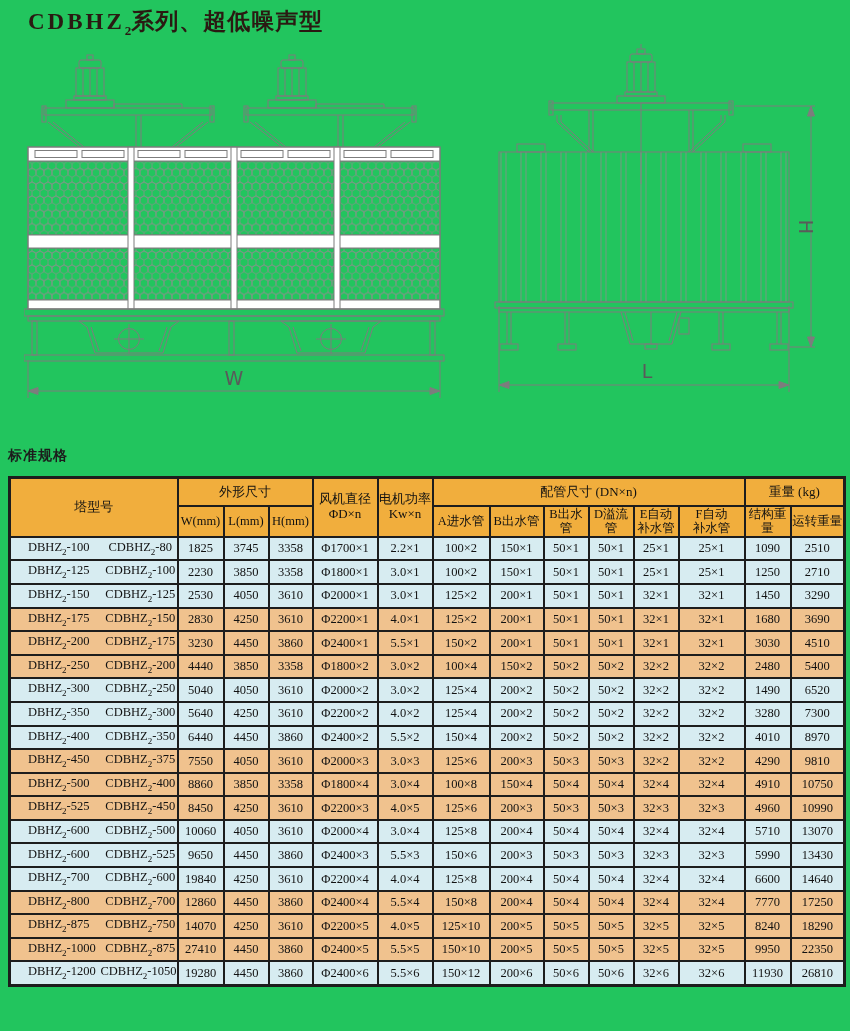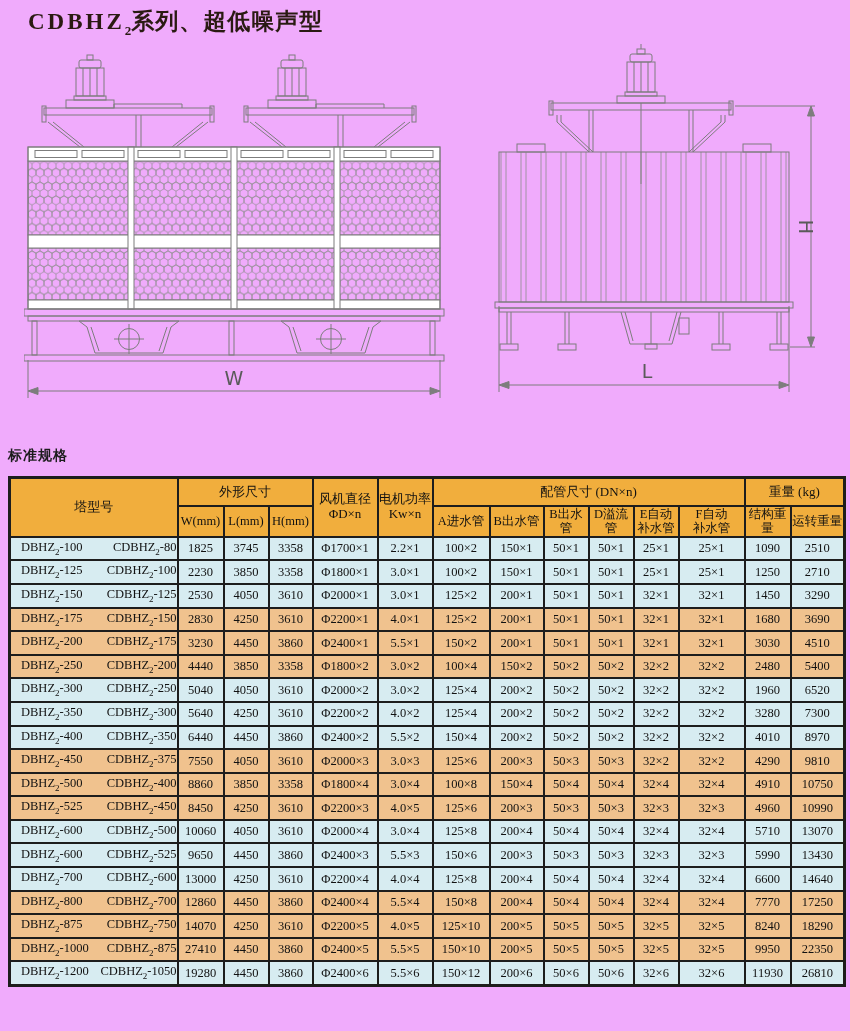--- a/index.html
+++ b/index.html
@@ -1,16 +1,16 @@
 <!DOCTYPE html>
 <html><head>
 <meta charset="utf-8">
 <style>
   html,body{margin:0;padding:0;background:#fff;}
-  .page{position:relative;width:850px;height:1031px;background:#f0abfc;overflow:hidden;
+  .page{position:relative;width:850px;height:1031px;background:#22c55e;overflow:hidden;
         font-family:"Liberation Serif","DejaVu Serif",serif;color:#111;}
   .title{position:absolute;left:28px;top:6px;font-size:23px;font-weight:bold;color:#2a1a12;
          font-family:"Liberation Serif","DejaVu Serif",serif;letter-spacing:1px;}
   .title .lat{letter-spacing:3px;}
   .title sub{font-size:13px;letter-spacing:0;}
   .section-label{position:absolute;left:8px;top:447px;font-size:14px;font-weight:bold;
          color:#1c1c1c;font-family:"Liberation Sans","DejaVu Sans",sans-serif;letter-spacing:1px;}
   .draw{position:absolute;}
   #front-view{left:24px;top:52px;}
   #side-view{left:489px;top:44px;}
@@ -18,22 +18,22 @@
          table-layout:fixed;border:3px solid #1d1d1d;text-align:center;}
   table.spec th,table.spec td{border:2px solid #1d1d1d;padding:0;overflow:hidden;}
   table.spec thead th{background:#f1ae3d;font-weight:normal;font-size:13px;line-height:1.15;}
   table.spec thead tr.r1 th{height:26px;}
   table.spec thead tr.r2 th{height:27px;font-size:12.5px;}
   table.spec tbody td{font-size:12.5px;height:21.6px;line-height:1;}
   tbody tr.blue td{background:#d7ecf1;}
   tbody tr.tan td{background:#f0c28e;}
   td.model{text-align:left;}
   td.model .mwrap{display:flex;align-items:center;}
-  td.model .m1{width:76px;padding-left:10px;white-space:nowrap;}
-  td.model .m2{flex:1;text-align:right;white-space:nowrap;}
+  td.model .m1{width:76px;padding-left:17px;white-space:nowrap;}
+  td.model .m2{flex:1;text-align:center;white-space:nowrap;}
   td.model sub,table.spec sub{font-size:9px;}
 </style>
 </head>
 <body>
 
 <div class="page">
 
   <div class="title"><span class="lat">CDBHZ</span><sub>2</sub><span>系列、超低噪声型</span></div>
 
   <svg id="front-view" class="draw" width="422" height="352" viewBox="0 0 422 352">
@@ -351,21 +351,21 @@
           <td>4050</td>
           <td>3610</td>
           <td>Φ2000×2</td>
           <td>3.0×2</td>
           <td>125×4</td>
           <td>200×2</td>
           <td>50×2</td>
           <td>50×2</td>
           <td>32×2</td>
           <td>32×2</td>
-          <td>1960</td>
+          <td>1490</td>
           <td>6520</td>
         </tr>
         <tr class="blue">
           <td class="model">
             <div class="mwrap">
               <span class="m1">DBHZ<sub>2</sub>-350</span>
               <span class="m2">CDBHZ<sub>2</sub>-300</span>
             </div>
           </td>
           <td>5640</td>
@@ -508,21 +508,21 @@
           <td>5990</td>
           <td>13430</td>
         </tr>
         <tr class="blue">
           <td class="model">
             <div class="mwrap">
               <span class="m1">DBHZ<sub>2</sub>-700</span>
               <span class="m2">CDBHZ<sub>2</sub>-600</span>
             </div>
           </td>
-          <td>13000</td>
+          <td>19840</td>
           <td>4250</td>
           <td>3610</td>
           <td>Φ2200×4</td>
           <td>4.0×4</td>
           <td>125×8</td>
           <td>200×4</td>
           <td>50×4</td>
           <td>50×4</td>
           <td>32×4</td>
           <td>32×4</td>

